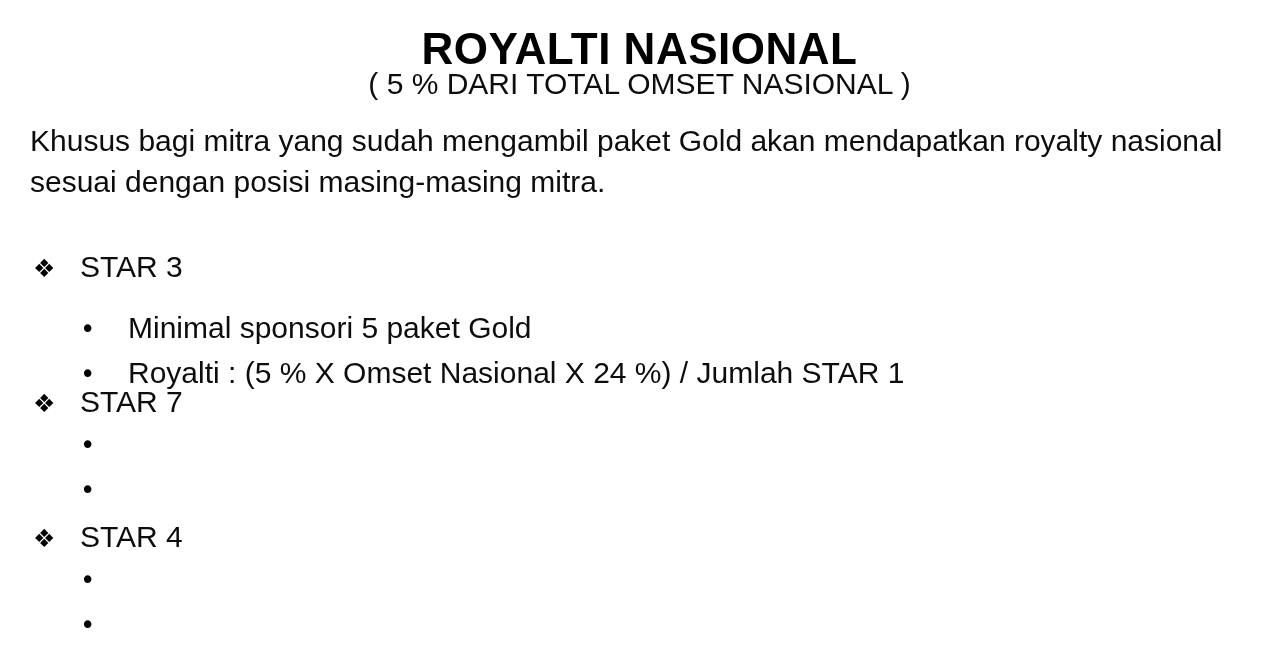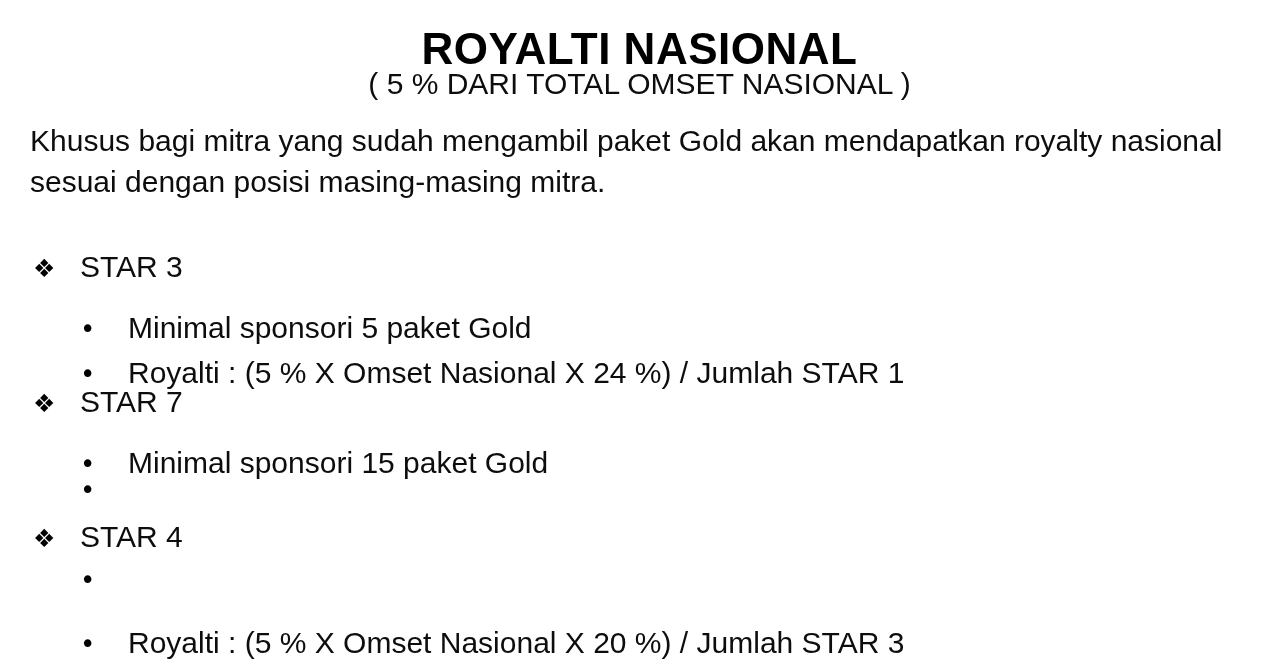--- a/index.html
+++ b/index.html
@@ -158,35 +158,33 @@
       </div>
     </div>
 
     <div class="star-group">
       <div class="star-head">
         <span class="diamond-bullet">❖</span>
         <span class="star-label">STAR 7</span>
       </div>
       <div class="sub-item">
         <span class="dot-bullet">•</span>
-        <span class="sub-text">Minimal sponsori 15 paket Gold</span>
       </div>
       <div class="sub-item">
         <span class="dot-bullet">•</span>
       </div>
     </div>
 
     <div class="star-group">
       <div class="star-head">
         <span class="diamond-bullet">❖</span>
         <span class="star-label">STAR 4</span>
       </div>
       <div class="sub-item">
         <span class="dot-bullet">•</span>
       </div>
       <div class="sub-item">
         <span class="dot-bullet">•</span>
-        <span class="sub-text">Royalti : (5 % X Omset Nasional X 20 %) / Jumlah STAR 3</span>
       </div>
     </div>
 
   </div>
 </div>
 
 </body></html>

